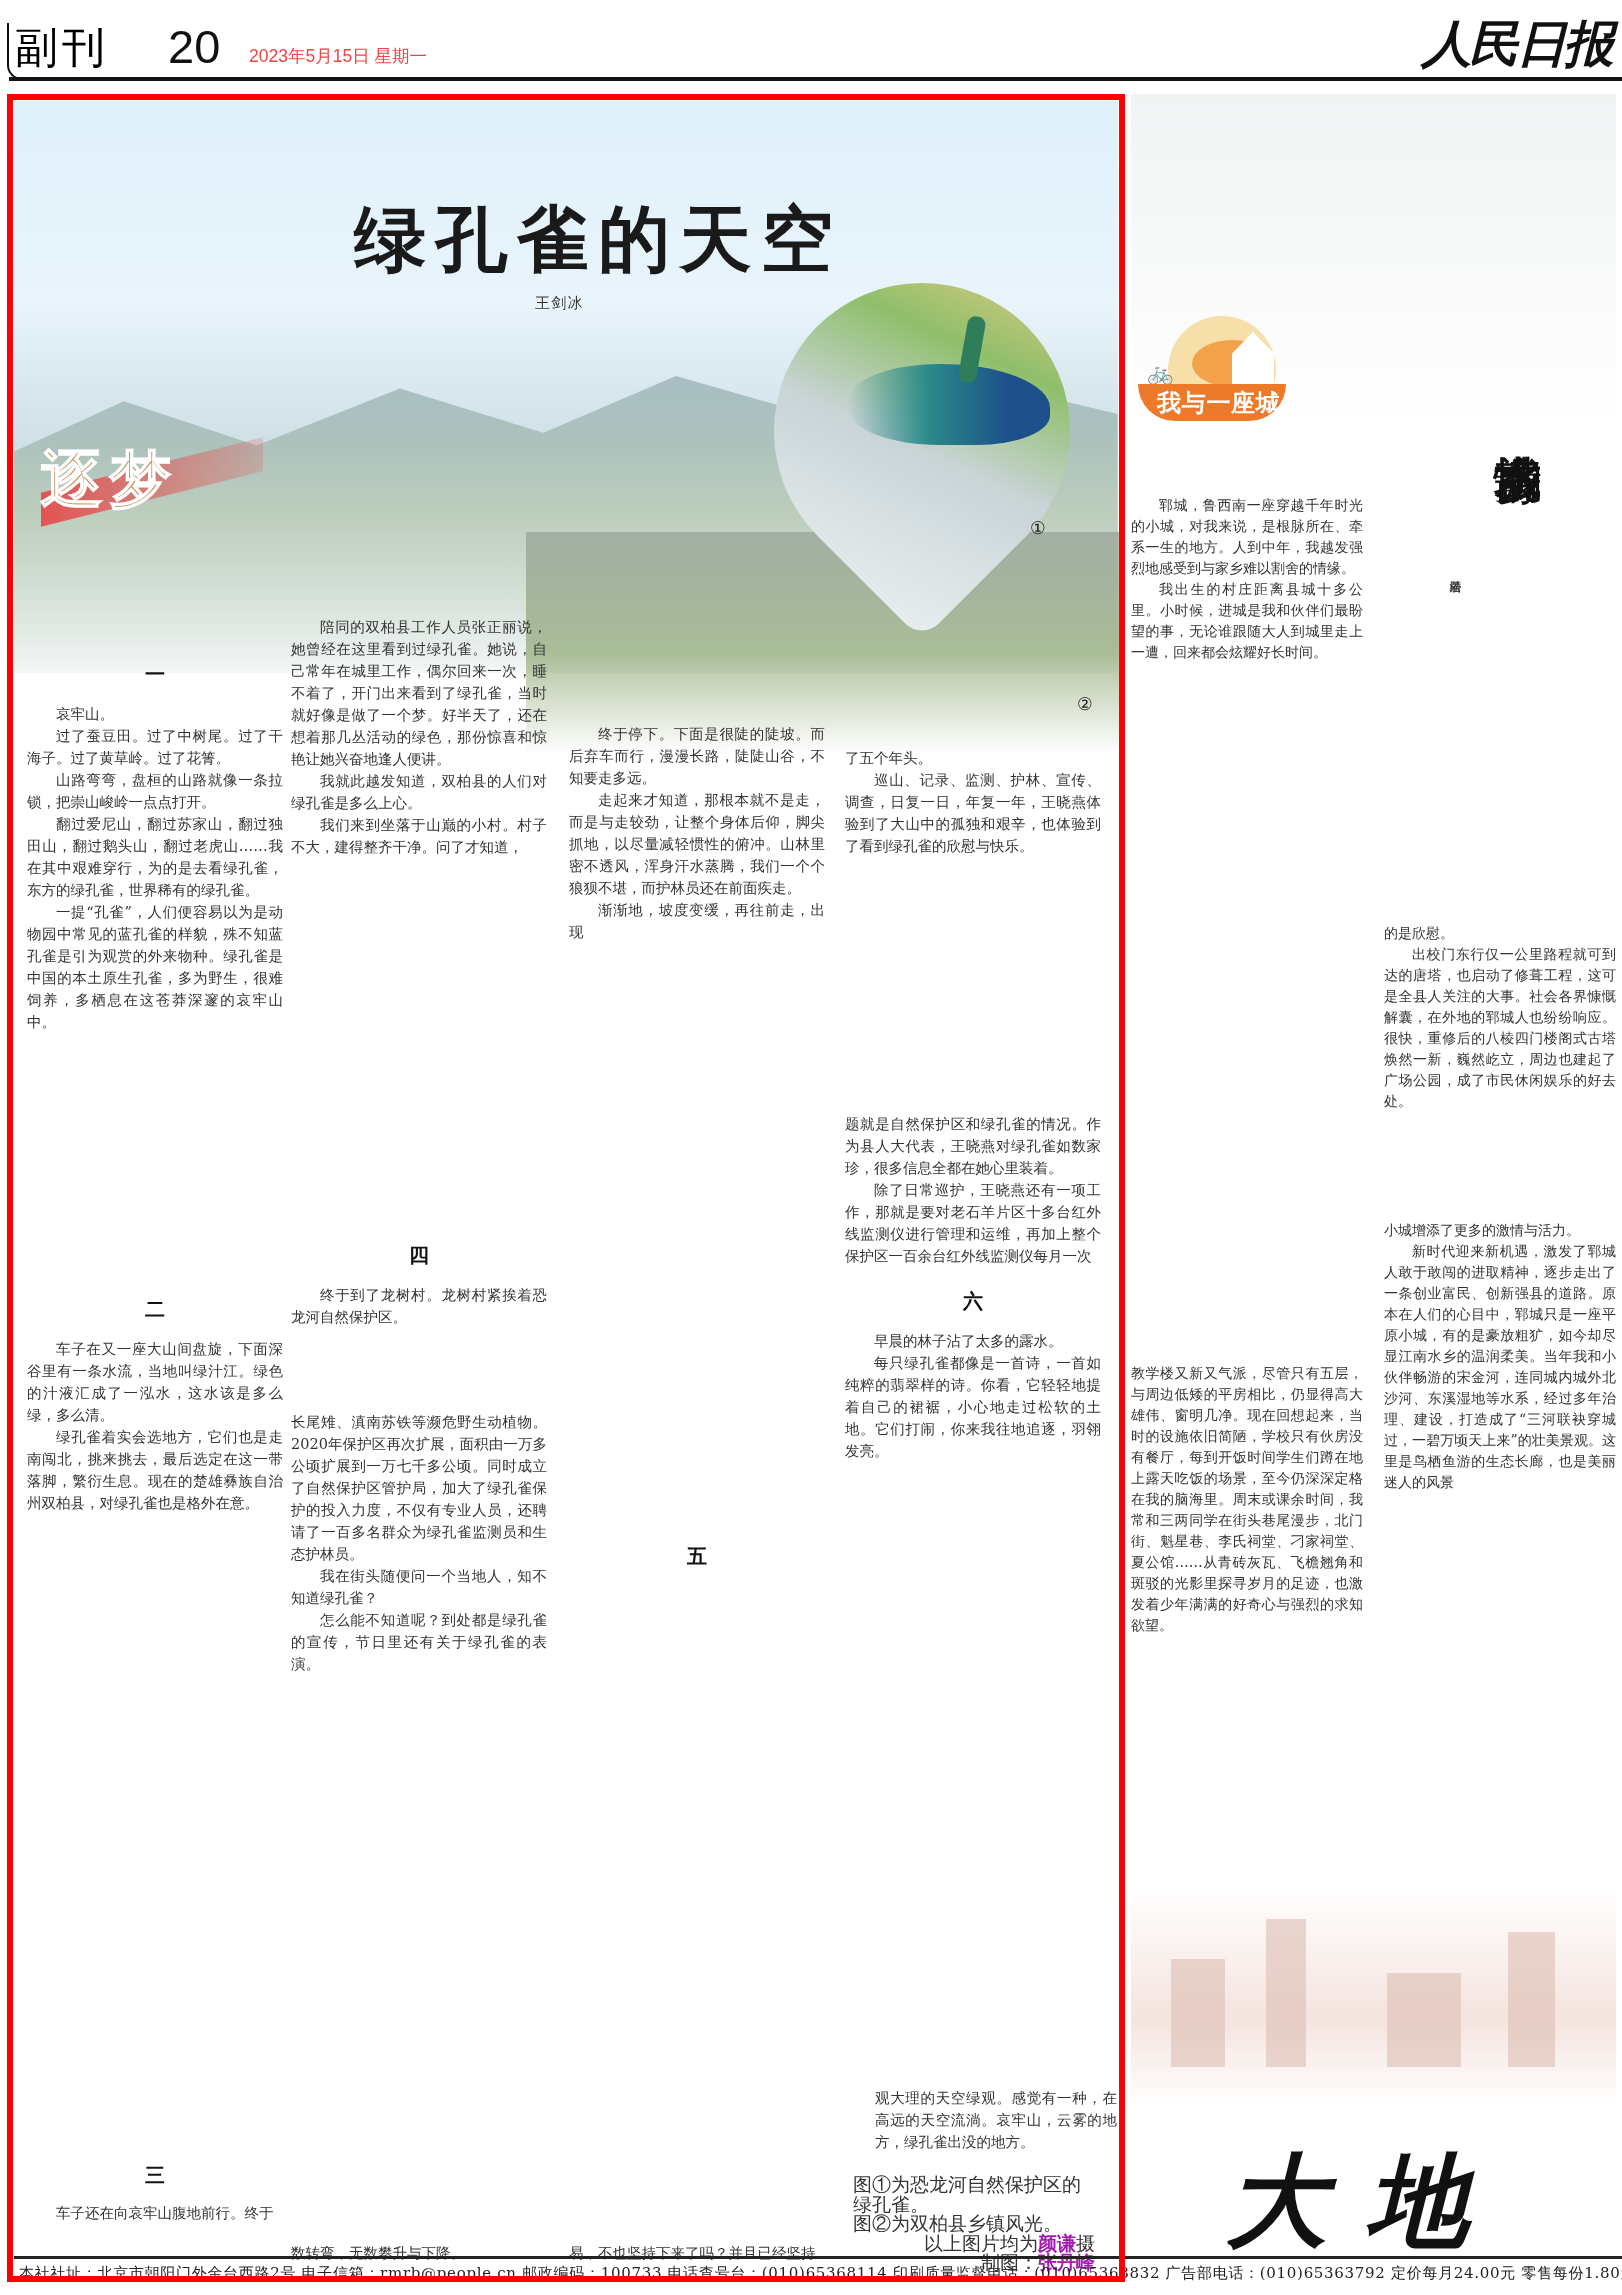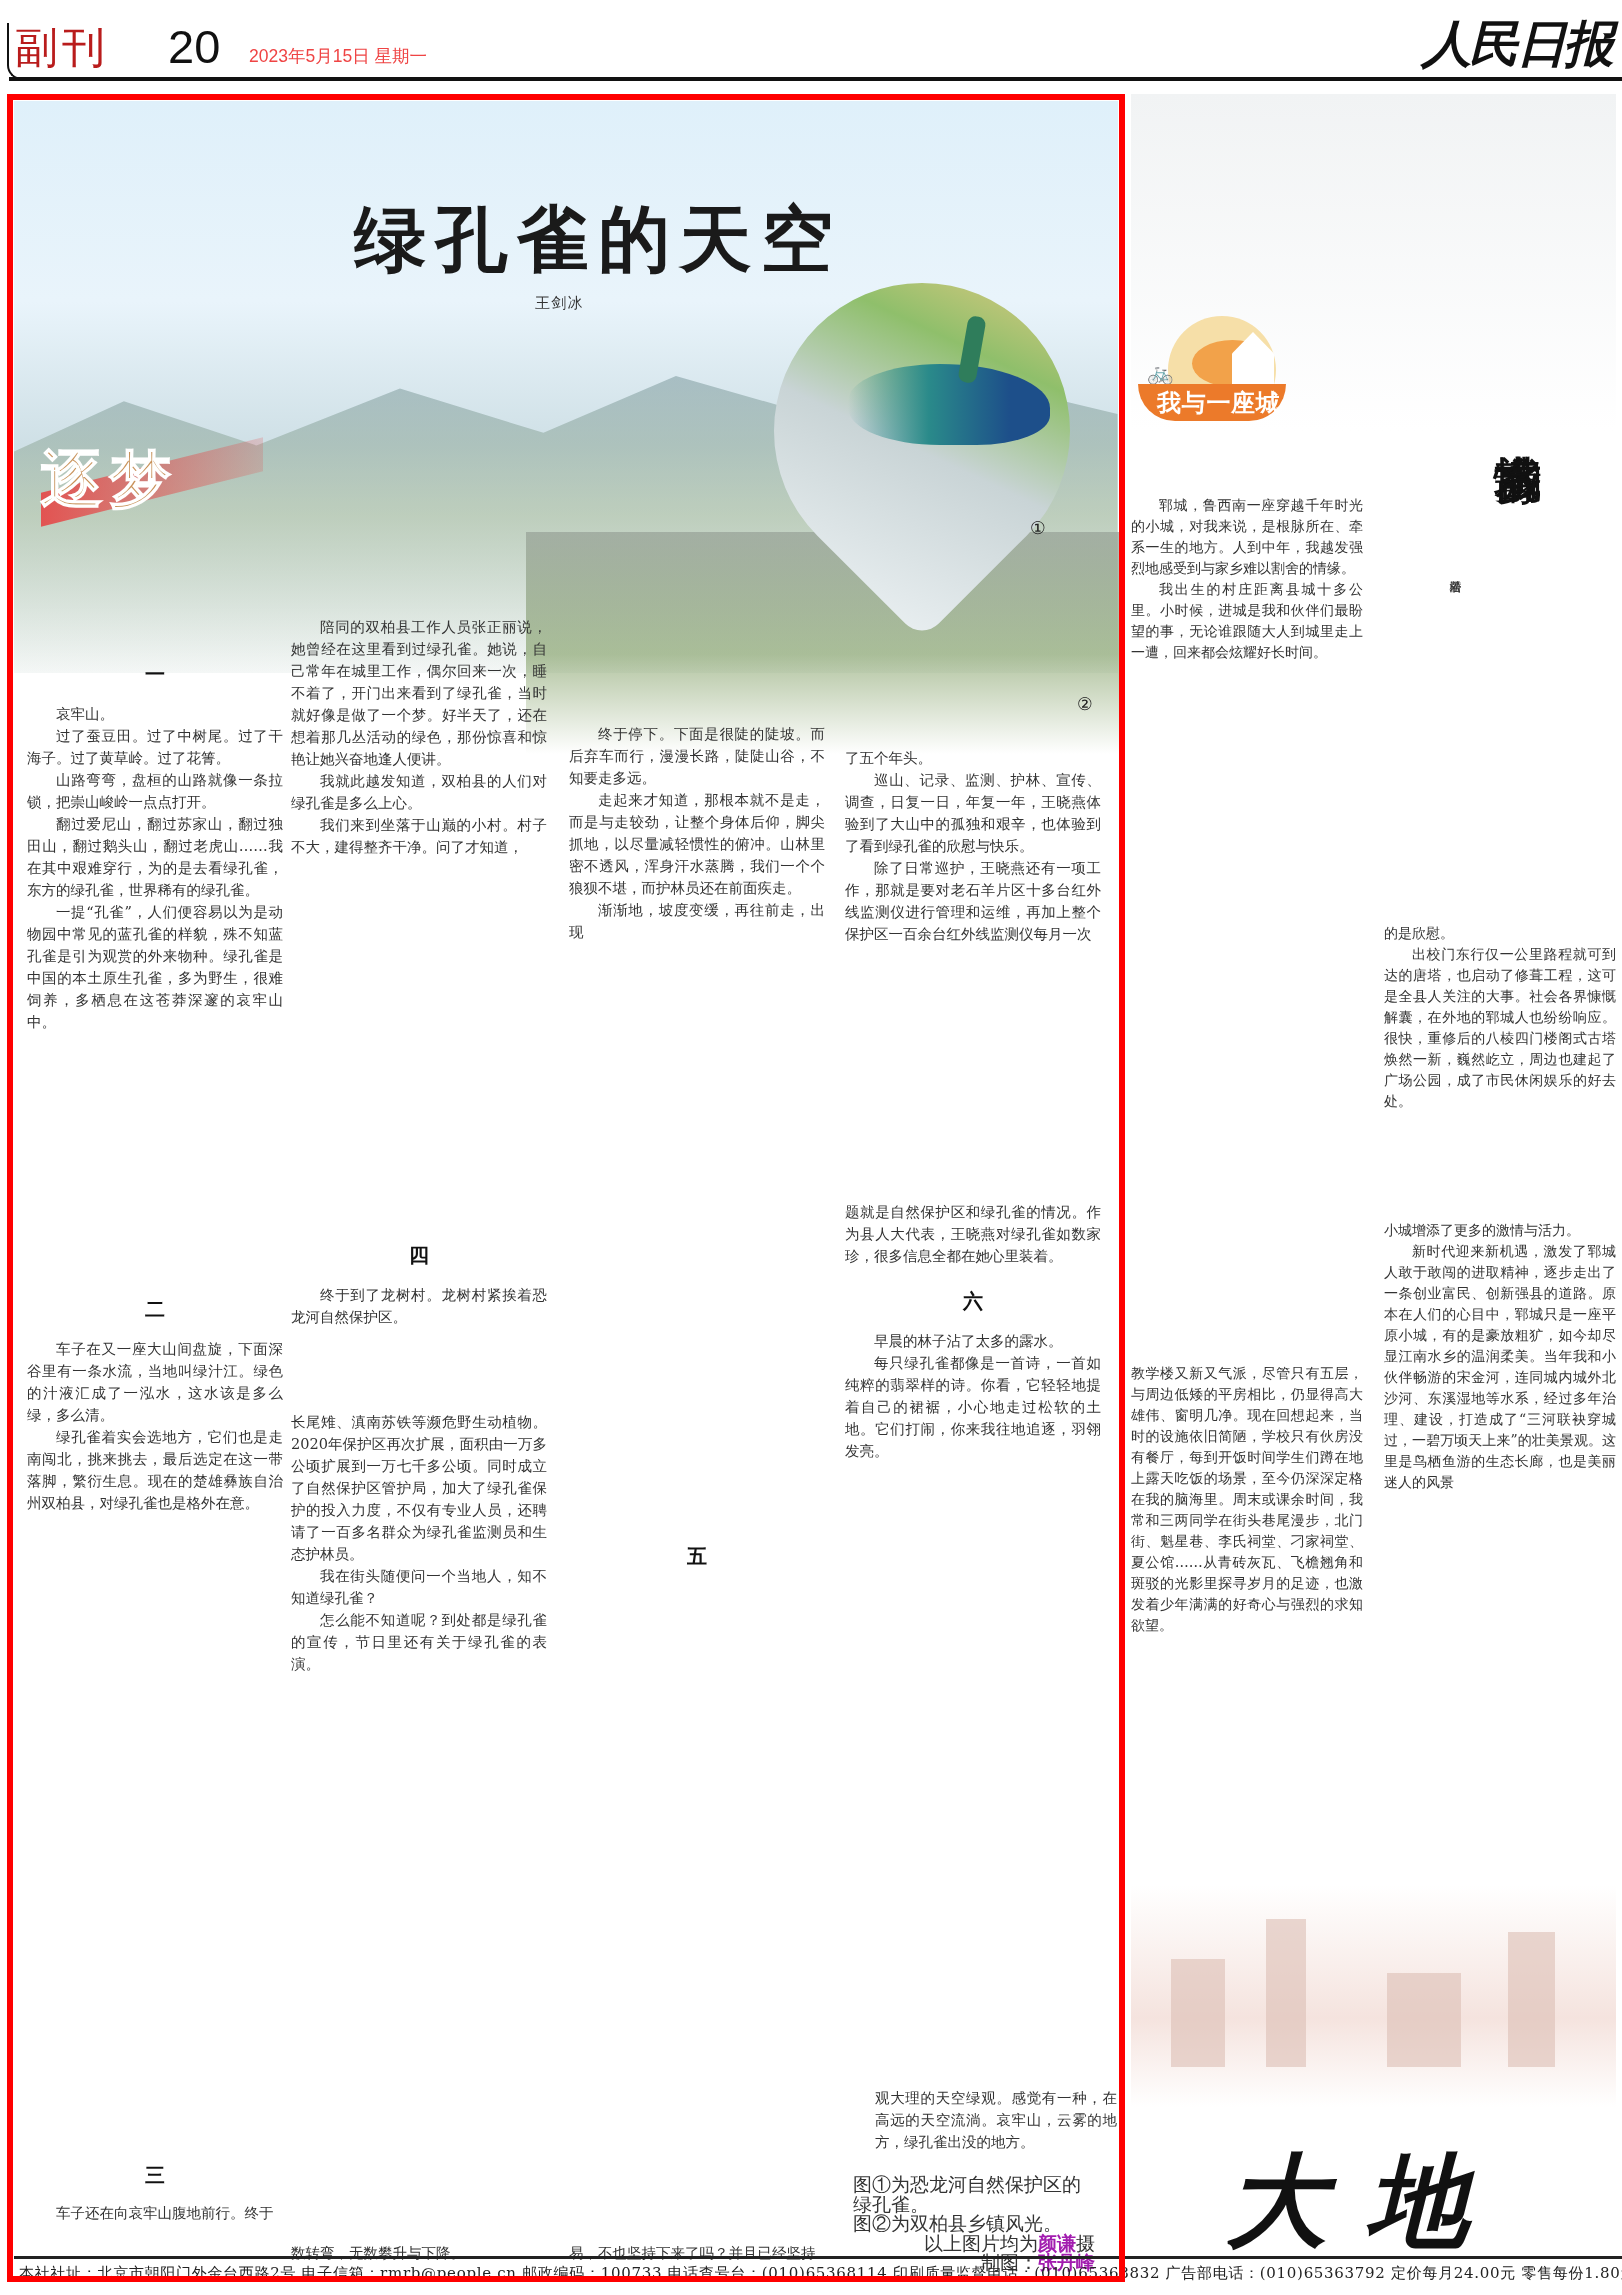--- a/index.html
+++ b/index.html
@@ -1,19 +1,19 @@
 <!DOCTYPE html>
 <html style="font-size:10.8px"><head>
 <meta charset="utf-8">
 <style>
 *{box-sizing:border-box;margin:0;padding:0}
 body{width:1623px;height:2295px;background:#fff;position:relative;overflow:hidden;font-family:"DejaVu Serif","Liberation Serif",serif;color:#2a2a2a}
 .mast{position:absolute;left:0;top:0;width:1623px;height:94px}
 .mast .bracket{position:absolute;left:6.7px;top:23px;width:20px;height:57px;border-left:2px solid #111;border-bottom:2px solid #111;border-bottom-left-radius:15px}
-.mast .section{position:absolute;left:15px;top:20px;font-family:"DejaVu Sans",sans-serif;font-size:43px;line-height:54px;color:#b91c1c;letter-spacing:4px}
+.mast .section{position:absolute;left:15px;top:20px;font-family:"DejaVu Sans",sans-serif;font-size:43px;line-height:54px;color:#000000;letter-spacing:4px}
 .mast .pageno{position:absolute;left:168px;top:20px;font-family:"Liberation Sans",sans-serif;font-size:47px;line-height:54px;color:#111}
 .mast .date{position:absolute;left:249px;top:44px;font-family:"Liberation Sans",sans-serif;font-size:17.5px;color:#ef4444}
 .mast .logo{position:absolute;right:12px;top:10.8px;font-family:"DejaVu Serif",serif;font-style:italic;font-weight:bold;font-size:50px;color:#111;letter-spacing:-2.7px}
 .mast .rule{position:absolute;left:9.4px;right:0;top:77px;height:4px;background:#111}
 .frame{position:absolute;left:6.7px;top:94px;width:1118px;height:2188px;border:6.7px solid #ff0000;z-index:5;pointer-events:none}
 .hero{position:absolute;left:13.5px;top:101px;width:1104px;height:572px;background:linear-gradient(180deg,#dff0fa 0%,#e9f4fb 35%,#cfe0e6 60%,#f4f7f6 100%)}
 .mtn{position:absolute;left:0;top:256px;width:1104px;height:316px;background:linear-gradient(180deg,rgba(120,150,160,.55),rgba(165,185,150,.55) 50%,rgba(255,255,255,0) 100%);clip-path:polygon(0 30%,10% 14%,22% 28%,35% 10%,48% 24%,60% 6%,74% 20%,88% 8%,100% 18%,100% 100%,0 100%)}
 .town{position:absolute;left:512px;top:431px;width:593px;height:222px;background:linear-gradient(180deg,rgba(150,160,150,.7),rgba(125,155,95,.6) 55%,rgba(255,255,255,0) 100%)}
 .title{position:absolute;left:354px;top:192px;font-family:"DejaVu Sans",sans-serif;font-weight:bold;font-size:72px;letter-spacing:9.4px;color:#1a1a1a}
 .byline{position:absolute;left:535px;top:294px;font-size:15px;color:#333;letter-spacing:1.3px}
@@ -113,22 +113,22 @@
   <p>渐渐地，坡度变缓，再往前走，出现</p>
   <h3 style="margin-top:593px">五</h3>
 </div>
 <div class="col" style="left:569px;top:2242px;width:256px">
   <p style="text-indent:0">易，不也坚持下来了吗？并且已经坚持</p>
 </div>
 
 <div class="col" style="left:845px;top:747px;width:256px">
   <p style="text-indent:0">了五个年头。</p>
   <p>巡山、记录、监测、护林、宣传、调查，日复一日，年复一年，王晓燕体验到了大山中的孤独和艰辛，也体验到了看到绿孔雀的欣慰与快乐。</p>
+  <p style="margin-top:256px;text-indent:0">题就是自然保护区和绿孔雀的情况。作为县人大代表，王晓燕对绿孔雀如数家珍，很多信息全都在她心里装着。</p>
   <p>除了日常巡护，王晓燕还有一项工作，那就是要对老石羊片区十多台红外线监测仪进行管理和运维，再加上整个保护区一百余台红外线监测仪每月一次</p>
-  <p style="margin-top:256px;text-indent:0">题就是自然保护区和绿孔雀的情况。作为县人大代表，王晓燕对绿孔雀如数家珍，很多信息全都在她心里装着。</p>
   <h3>六</h3>
   <p>早晨的林子沾了太多的露水。</p>
   <p>每只绿孔雀都像是一首诗，一首如纯粹的翡翠样的诗。你看，它轻轻地提着自己的裙裾，小心地走过松软的土地。它们打闹，你来我往地追逐，羽翎发亮。</p>
 </div>
 <div class="col" style="left:875px;top:2087px;width:242px">
   <p style="text-indent:0">观大理的天空绿观。感觉有一种，在高远的天空流淌。哀牢山，云雾的地方，绿孔雀出没的地方。</p>
 </div>
 
 <div class="caption">
   <div>图①为恐龙河自然保护区的绿孔雀。</div>

